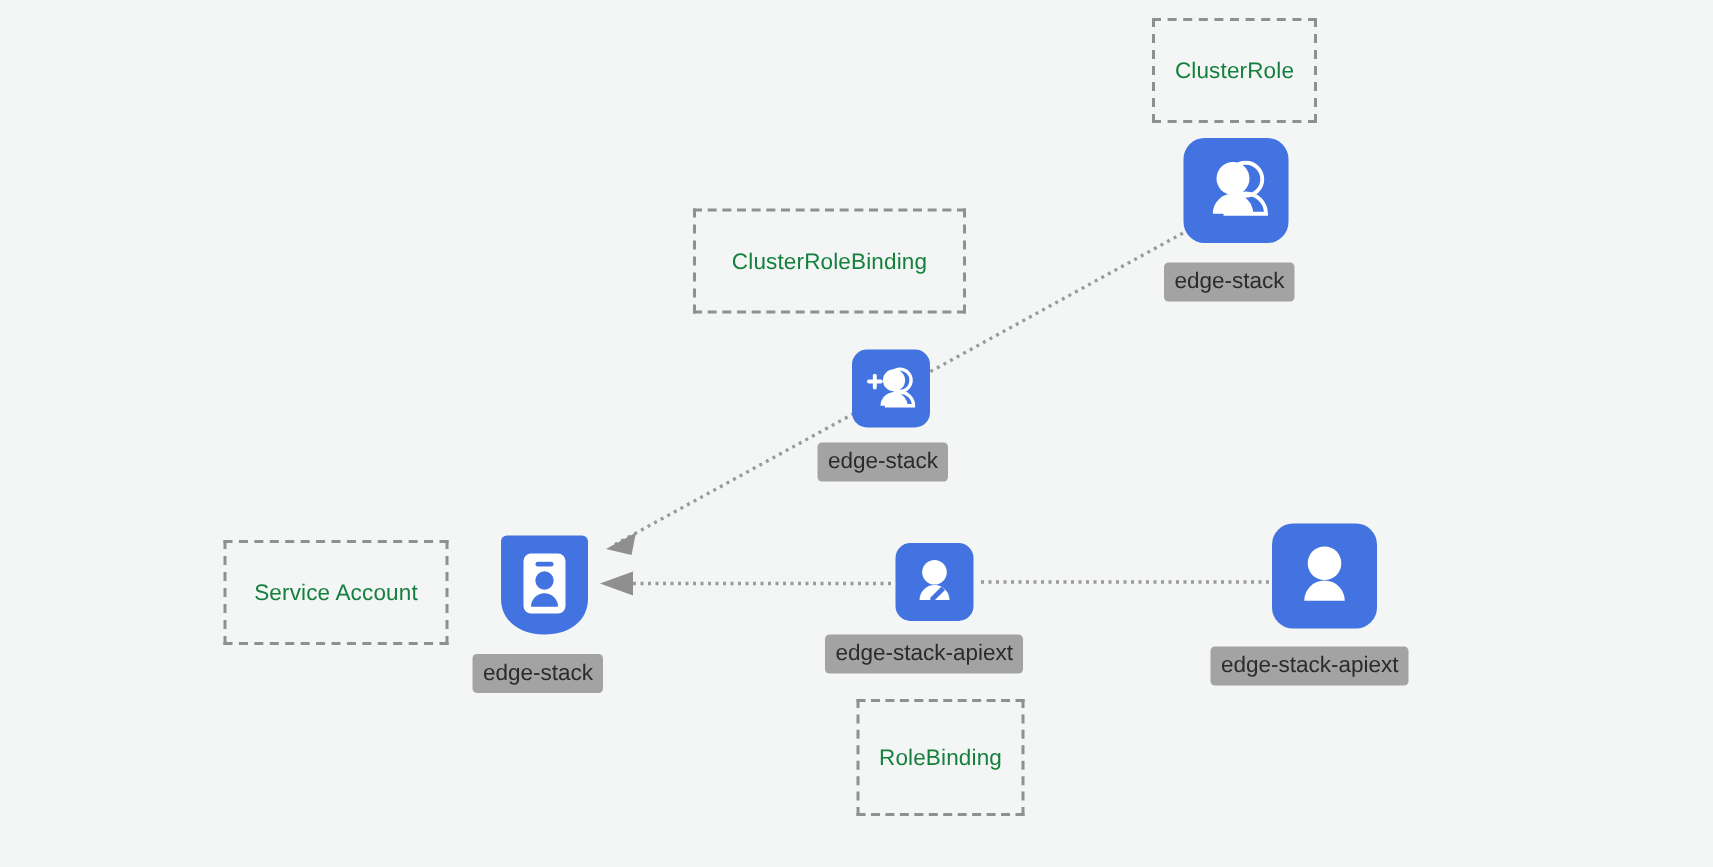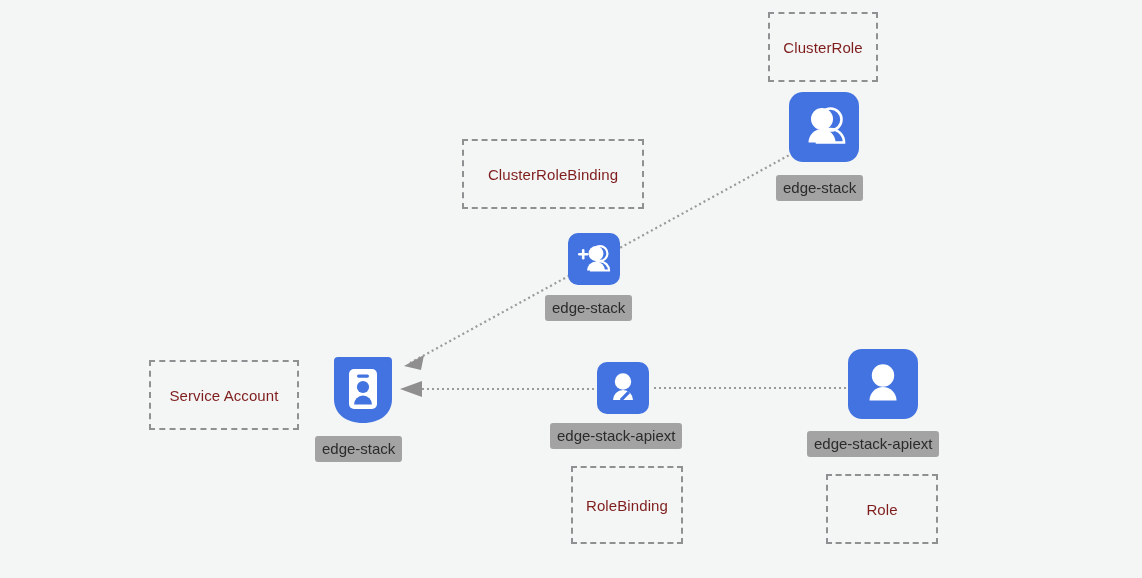--- a/index.html
+++ b/index.html
@@ -32,21 +32,21 @@
   }
   .kind-box {
     position: absolute;
     box-sizing: border-box;
     border: 2px dashed #8d9192;
     display: flex;
     align-items: center;
     justify-content: center;
   }
   .kind-box-label {
-    color: #7f1d1d;
+    color: #15803d;
     font-size: 15px;
     letter-spacing: .1px;
     white-space: nowrap;
     font-family: "Liberation Sans", sans-serif;
   }
   .node {
     position: absolute;
   }
   .node-icon {
     position: absolute;
@@ -104,23 +104,20 @@
   </div>
 
   <div class="kind-box" style="left:571px;top:466px;width:112px;height:78px;">
     <span class="kind-box-label">RoleBinding</span>
   </div>
 
   <div class="kind-box" style="left:149px;top:360px;width:150px;height:70px;">
     <span class="kind-box-label">Service Account</span>
   </div>
 
-  <div class="kind-box" style="left:826px;top:474px;width:112px;height:70px;">
-    <span class="kind-box-label">Role</span>
-  </div>
 
   <div class="node">
     <div class="node-icon" style="left:789px;top:92px;width:70px;height:70px;">
       <svg width="70" height="70" viewBox="0 0 70 70">
         <circle cx="41.5" cy="27.5" r="11" fill="none" stroke="#ffffff" stroke-width="2.6"></circle>
         <path d="M28 50.5a13.5 13.5 0 0 1 27 0z" fill="none" stroke="#ffffff" stroke-width="2.6"></path>
         <circle cx="33" cy="27" r="11" fill="#ffffff"></circle>
         <path d="M19.5 50.5a13.5 13.5 0 0 1 27 0z" fill="#ffffff"></path>
       </svg>
     </div>

